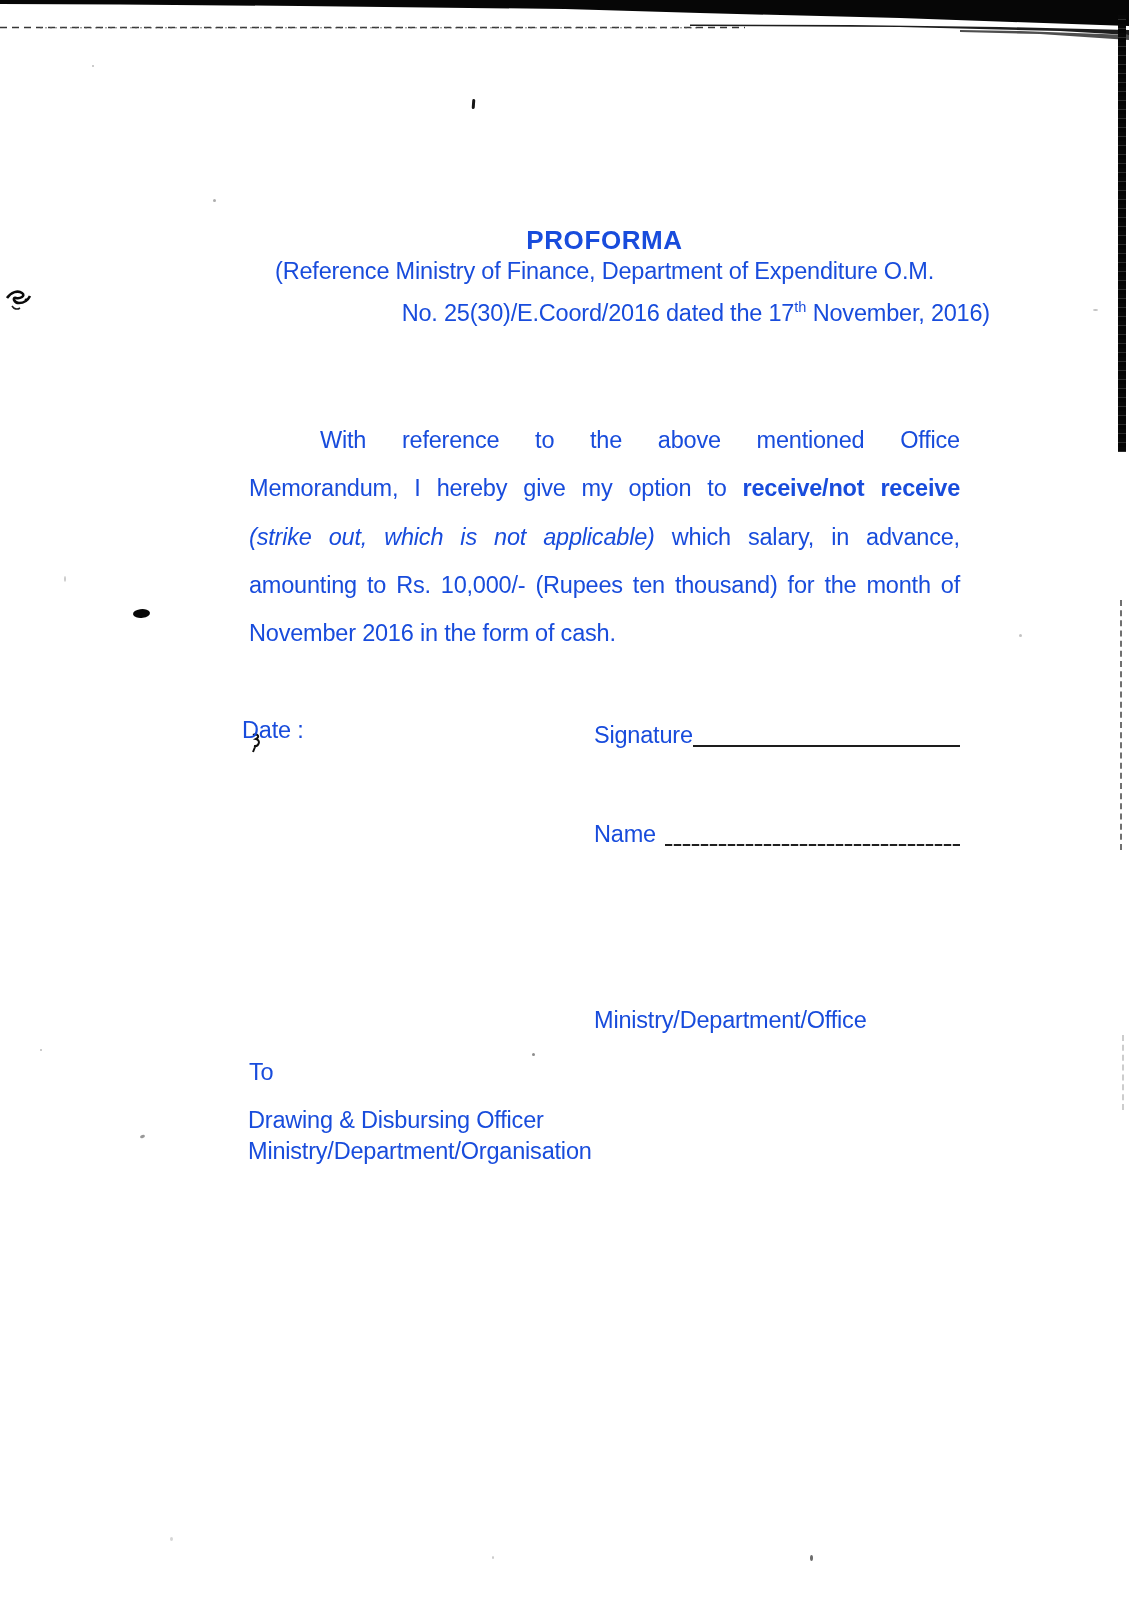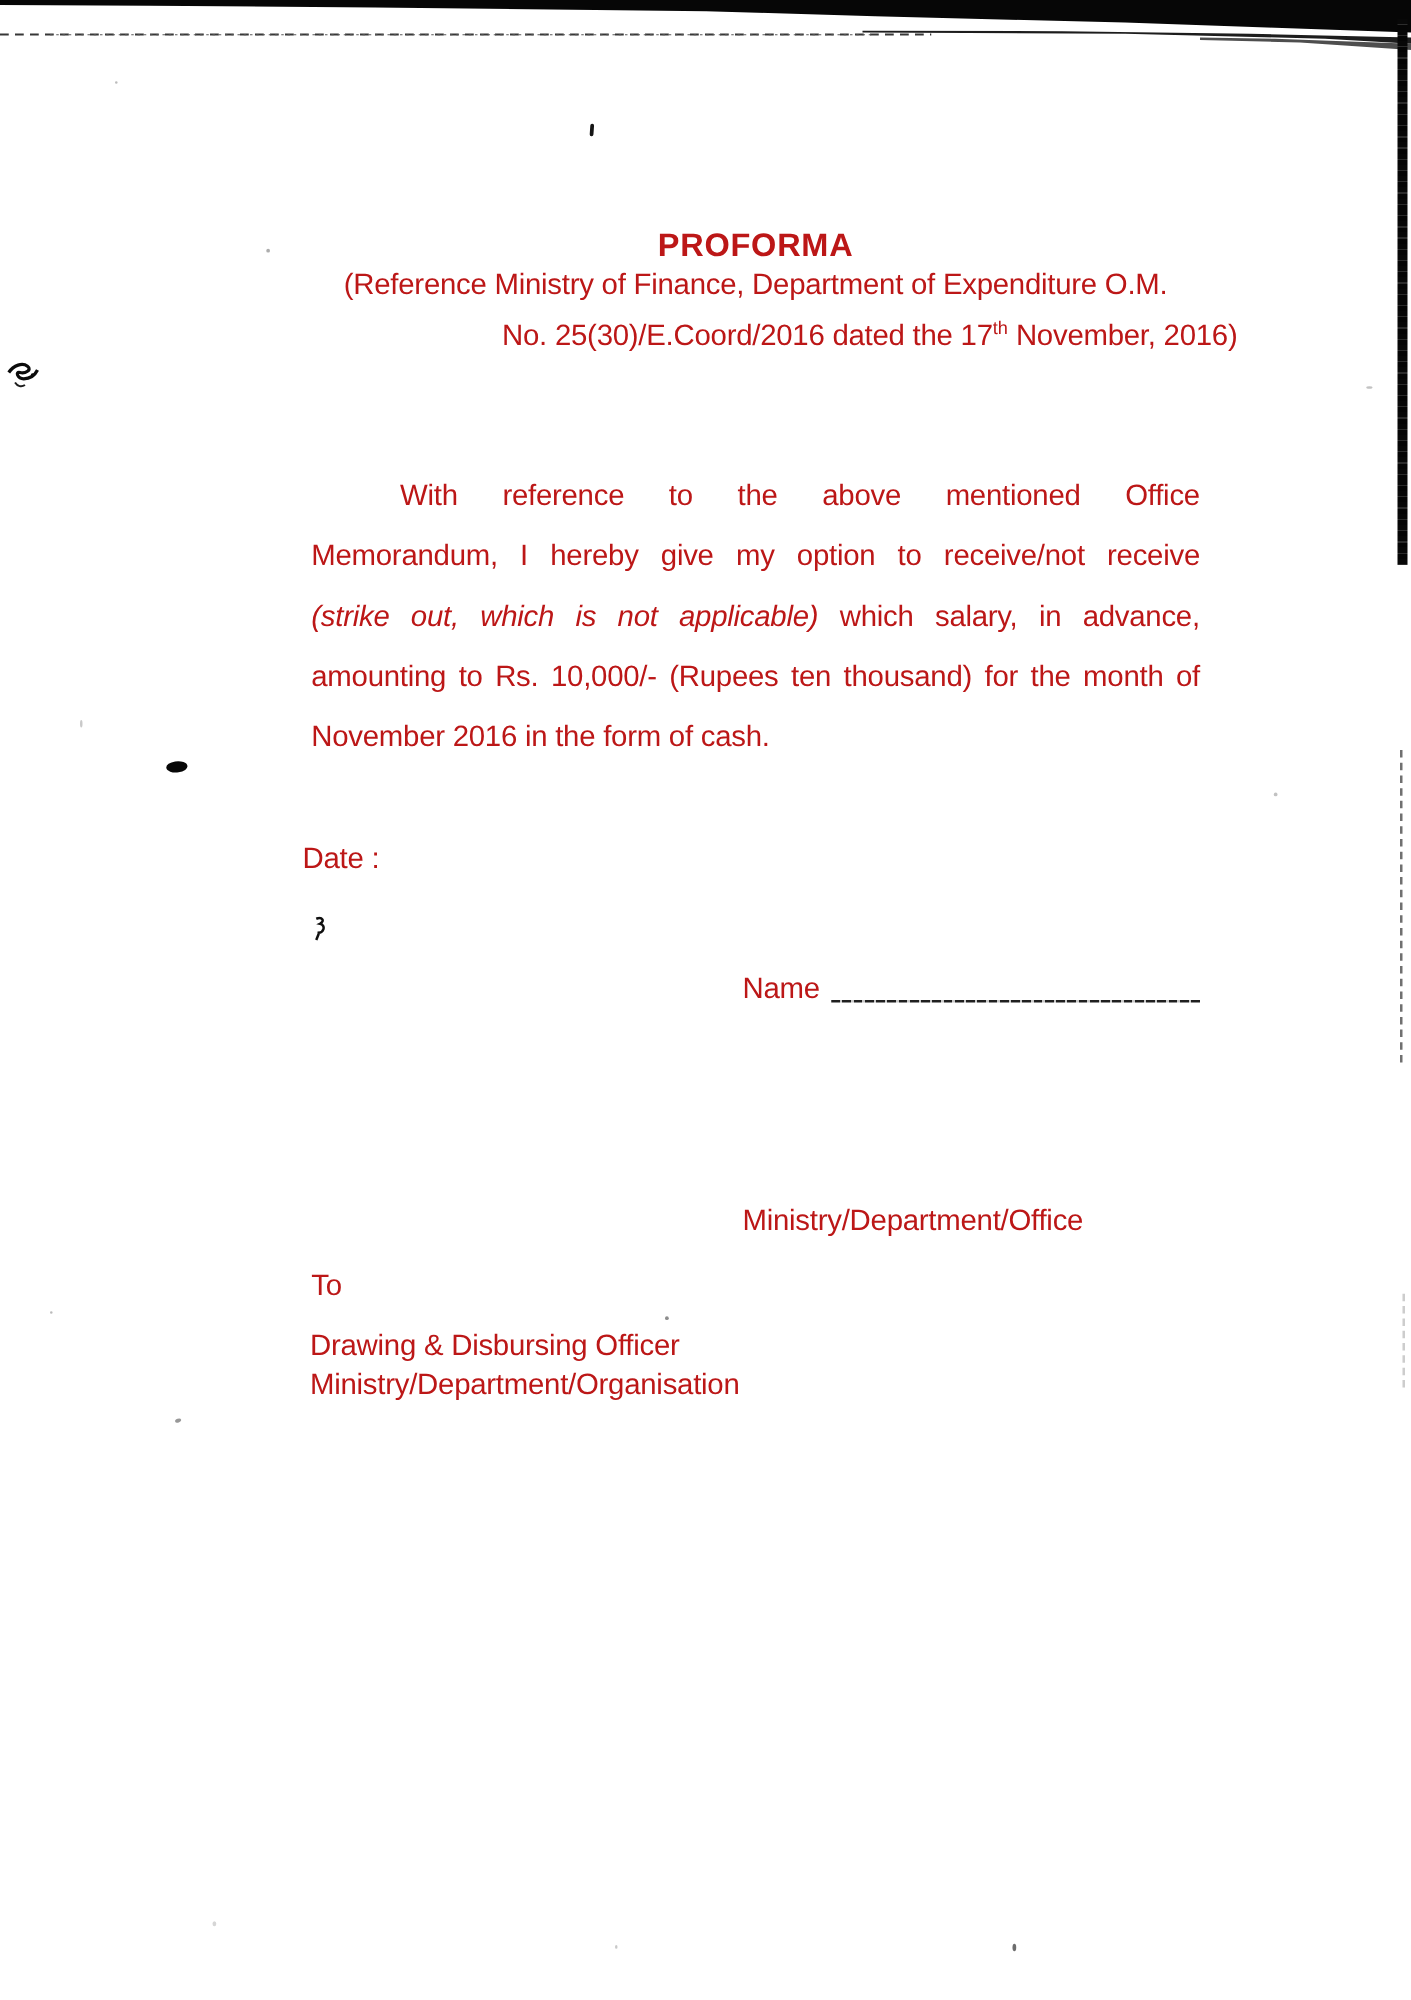--- a/index.html
+++ b/index.html
@@ -1,29 +1,29 @@
 <!DOCTYPE html>
 <html><head>
 <meta charset="utf-8">
 <style>
   html,body{margin:0;padding:0;background:#e8e8e8;}
   .page{position:relative;width:1129px;height:1600px;background:#ffffff;overflow:hidden;
         font-family:"Liberation Sans",sans-serif;}
   .content{position:absolute;inset:0;filter:blur(0.3px) contrast(1.05);}
-  .txt{color:#b91c1c;font-size:23.5px;letter-spacing:-0.2px;line-height:30px;}
+  .txt{color:#1d4ed8;font-size:23.5px;letter-spacing:-0.2px;line-height:30px;margin-top:44px;}
   .abs{position:absolute;}
   .doc-title{left:249px;top:181px;width:711px;text-align:center;font-weight:bold;
              font-size:26px;letter-spacing:0.6px;}
   .ref1{left:219px;top:212px;width:771px;text-align:center;}
   .ref2{left:219px;top:248px;width:771px;text-align:right;}
   sup{font-size:0.62em;vertical-align:super;letter-spacing:0;}
   .para{left:249px;top:372px;width:711px;}
   .pline{height:48.3px;display:flex;align-items:center;}
   .pline.just{justify-content:space-between;}
-  .b{font-weight:normal;}
+  .b{font-weight:bold;}
   .i{font-style:italic;}
   .fieldrow{display:flex;align-items:flex-end;height:33px;}
   .uline{flex:1;height:2px;align-self:flex-end;margin-bottom:3px;background:#222;}
   .uline.dotty{background:repeating-linear-gradient(90deg,#242424 0 7px,rgba(40,40,40,.25) 7px 9px);}
   .addr{line-height:31px;}
   
   .right-strip{left:1118px;top:15px;width:8px;height:437px;
     background:repeating-linear-gradient(180deg,#0e0e0e 0 4px,#303030 4px 5px,#0b0b0b 5px 9px);}
   .right-dashes{left:1120px;top:600px;height:250px;width:0;border-left:2px dashed #4f4f4f;opacity:.8;}
   .right-dashes2{left:1122px;top:1035px;height:75px;width:0;border-left:2px dashed #9a9a9a;opacity:.5;}
@@ -122,20 +122,24 @@
           <span>month</span>
           <span>of</span>
         </div>
         <div class="pline">
           <span>November 2016 in the form of cash.</span>
         </div>
       </div>
 
     <div class="abs txt" style="left:242px;top:671px">Date :</div>
 
+    <div class="abs txt fieldrow" style="left:594px;top:673px;width:366px">
+      <span>Signature</span>
+      <span class="uline"></span>
+    </div>
 
     <div class="abs txt fieldrow" style="left:594px;top:772px;width:366px">
       <span>Name</span>
       <span class="uline dotty" style="margin-left:9px"></span>
     </div>
 
 
     <div class="abs txt" style="left:594px;top:961px">Ministry/Department/Office</div>
 
     <div class="abs txt" style="left:249px;top:1013px">To</div>

